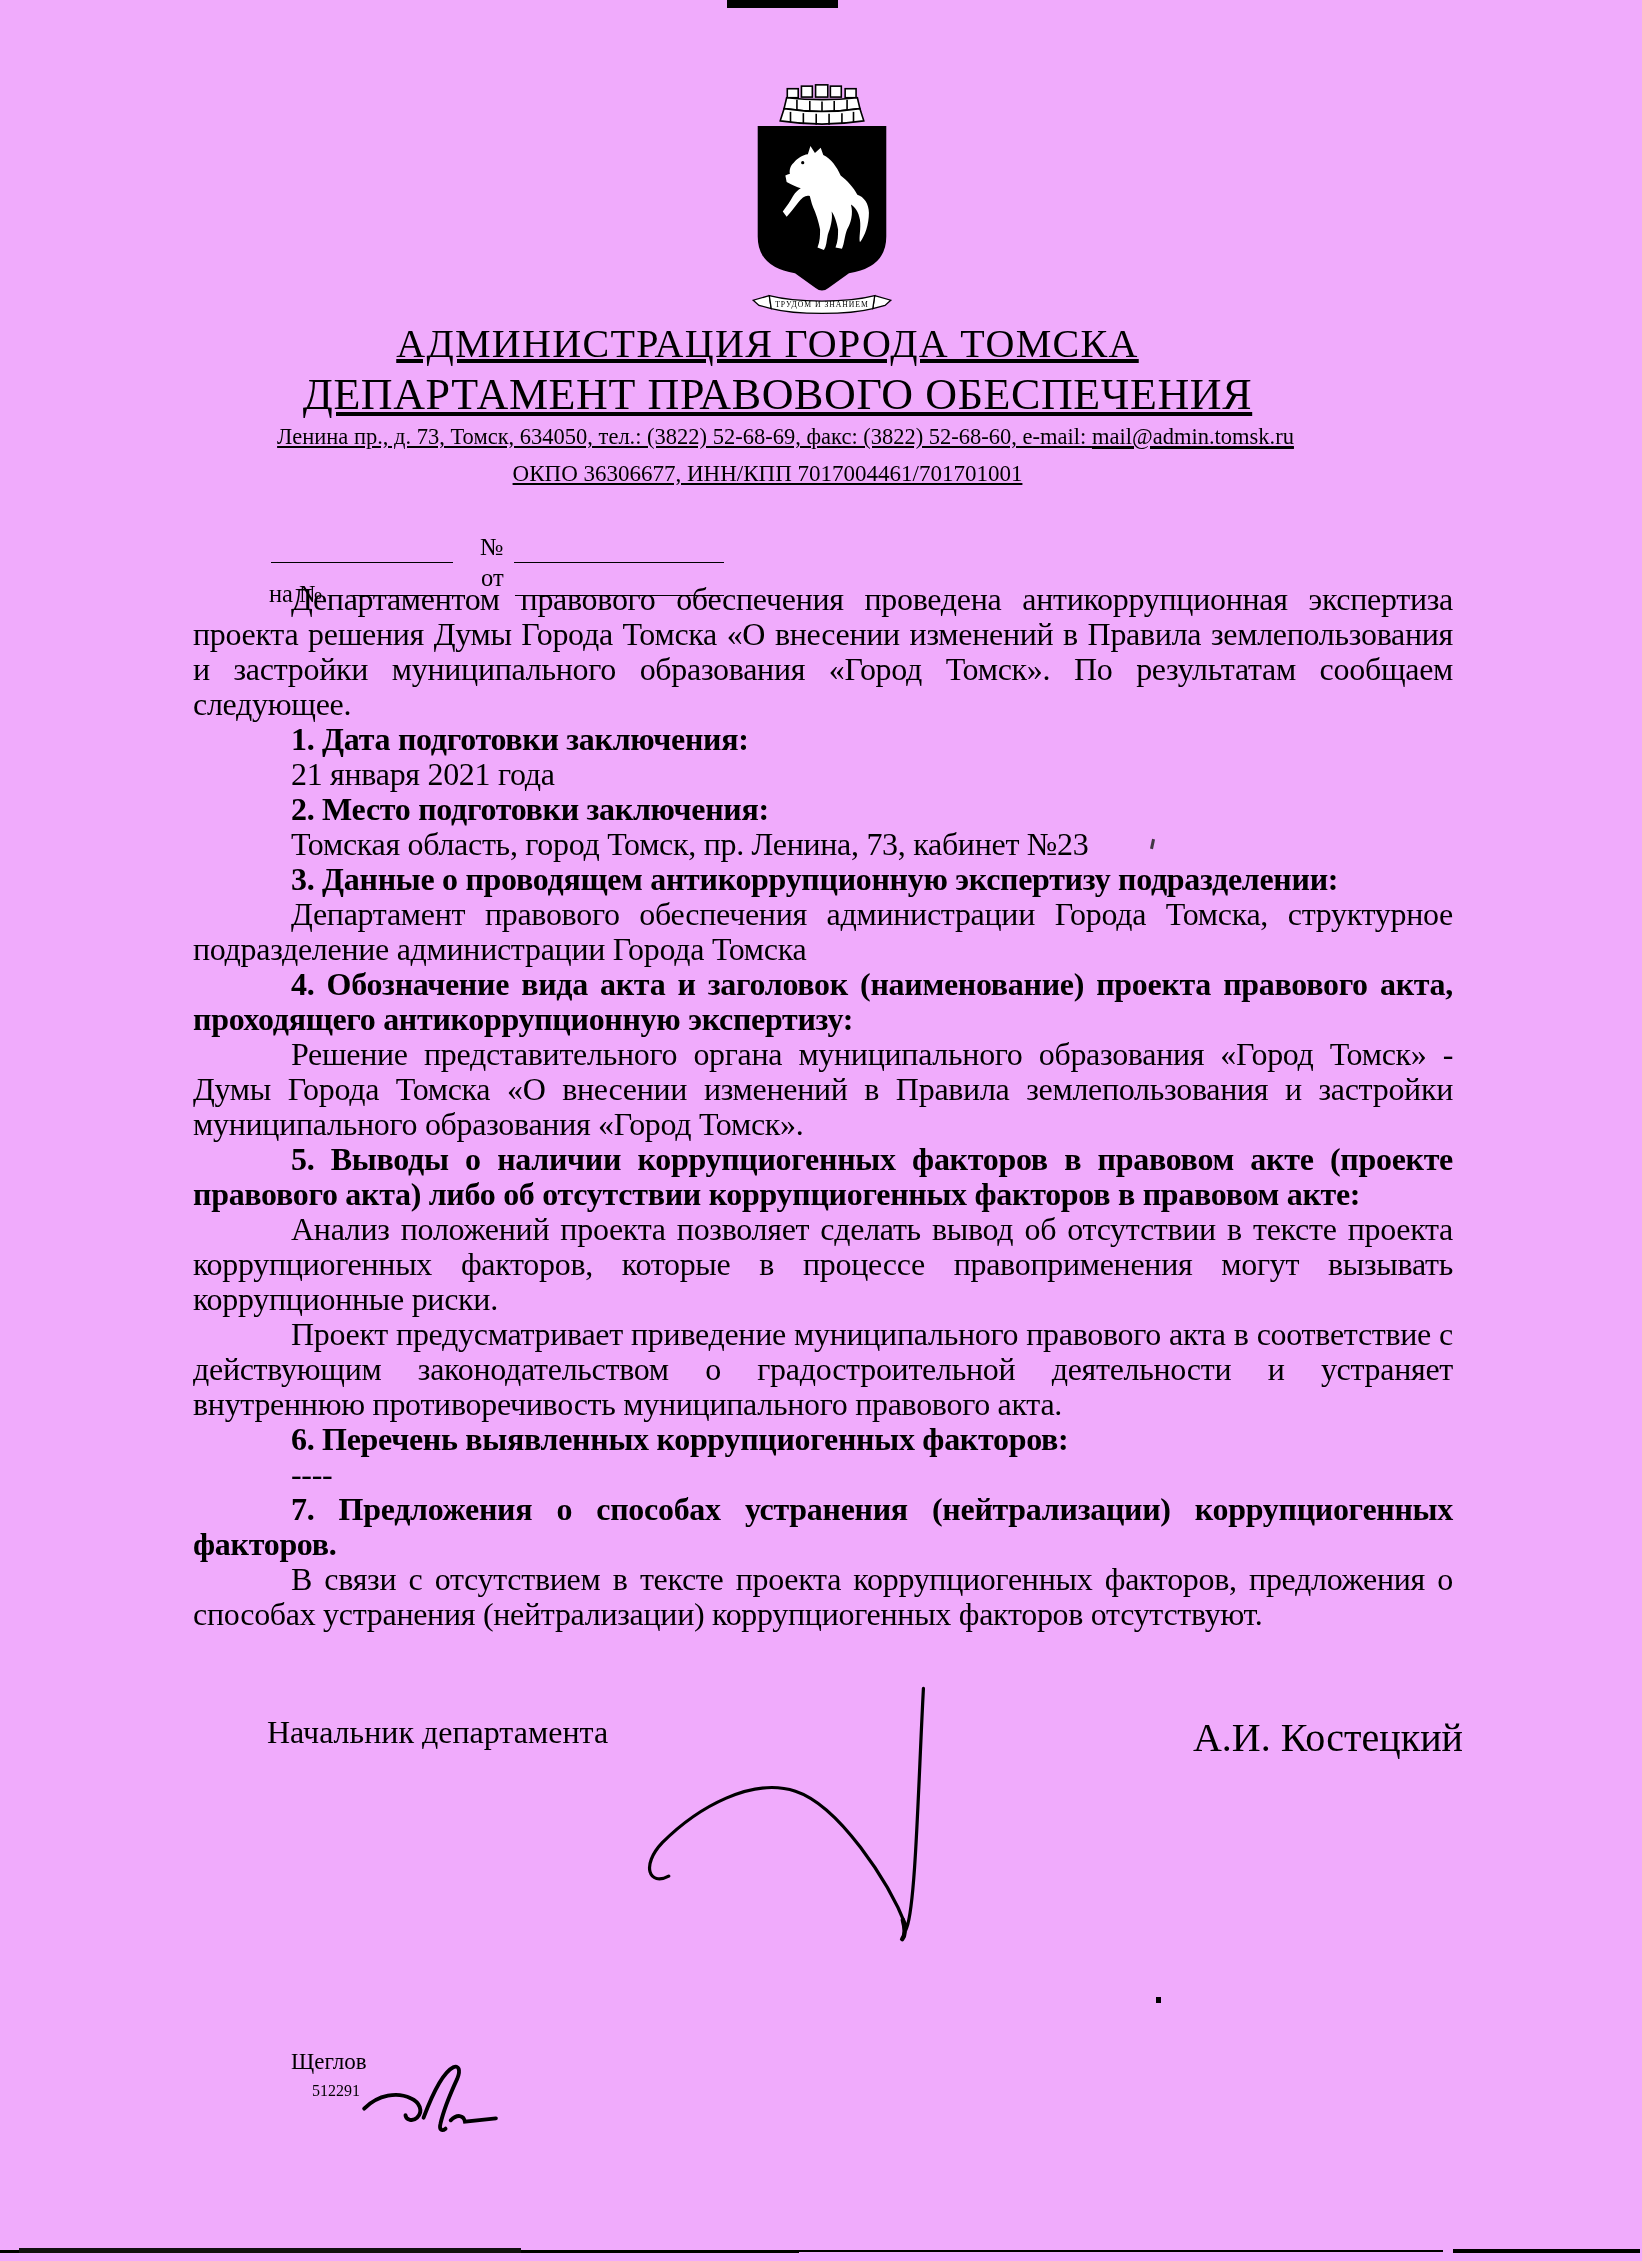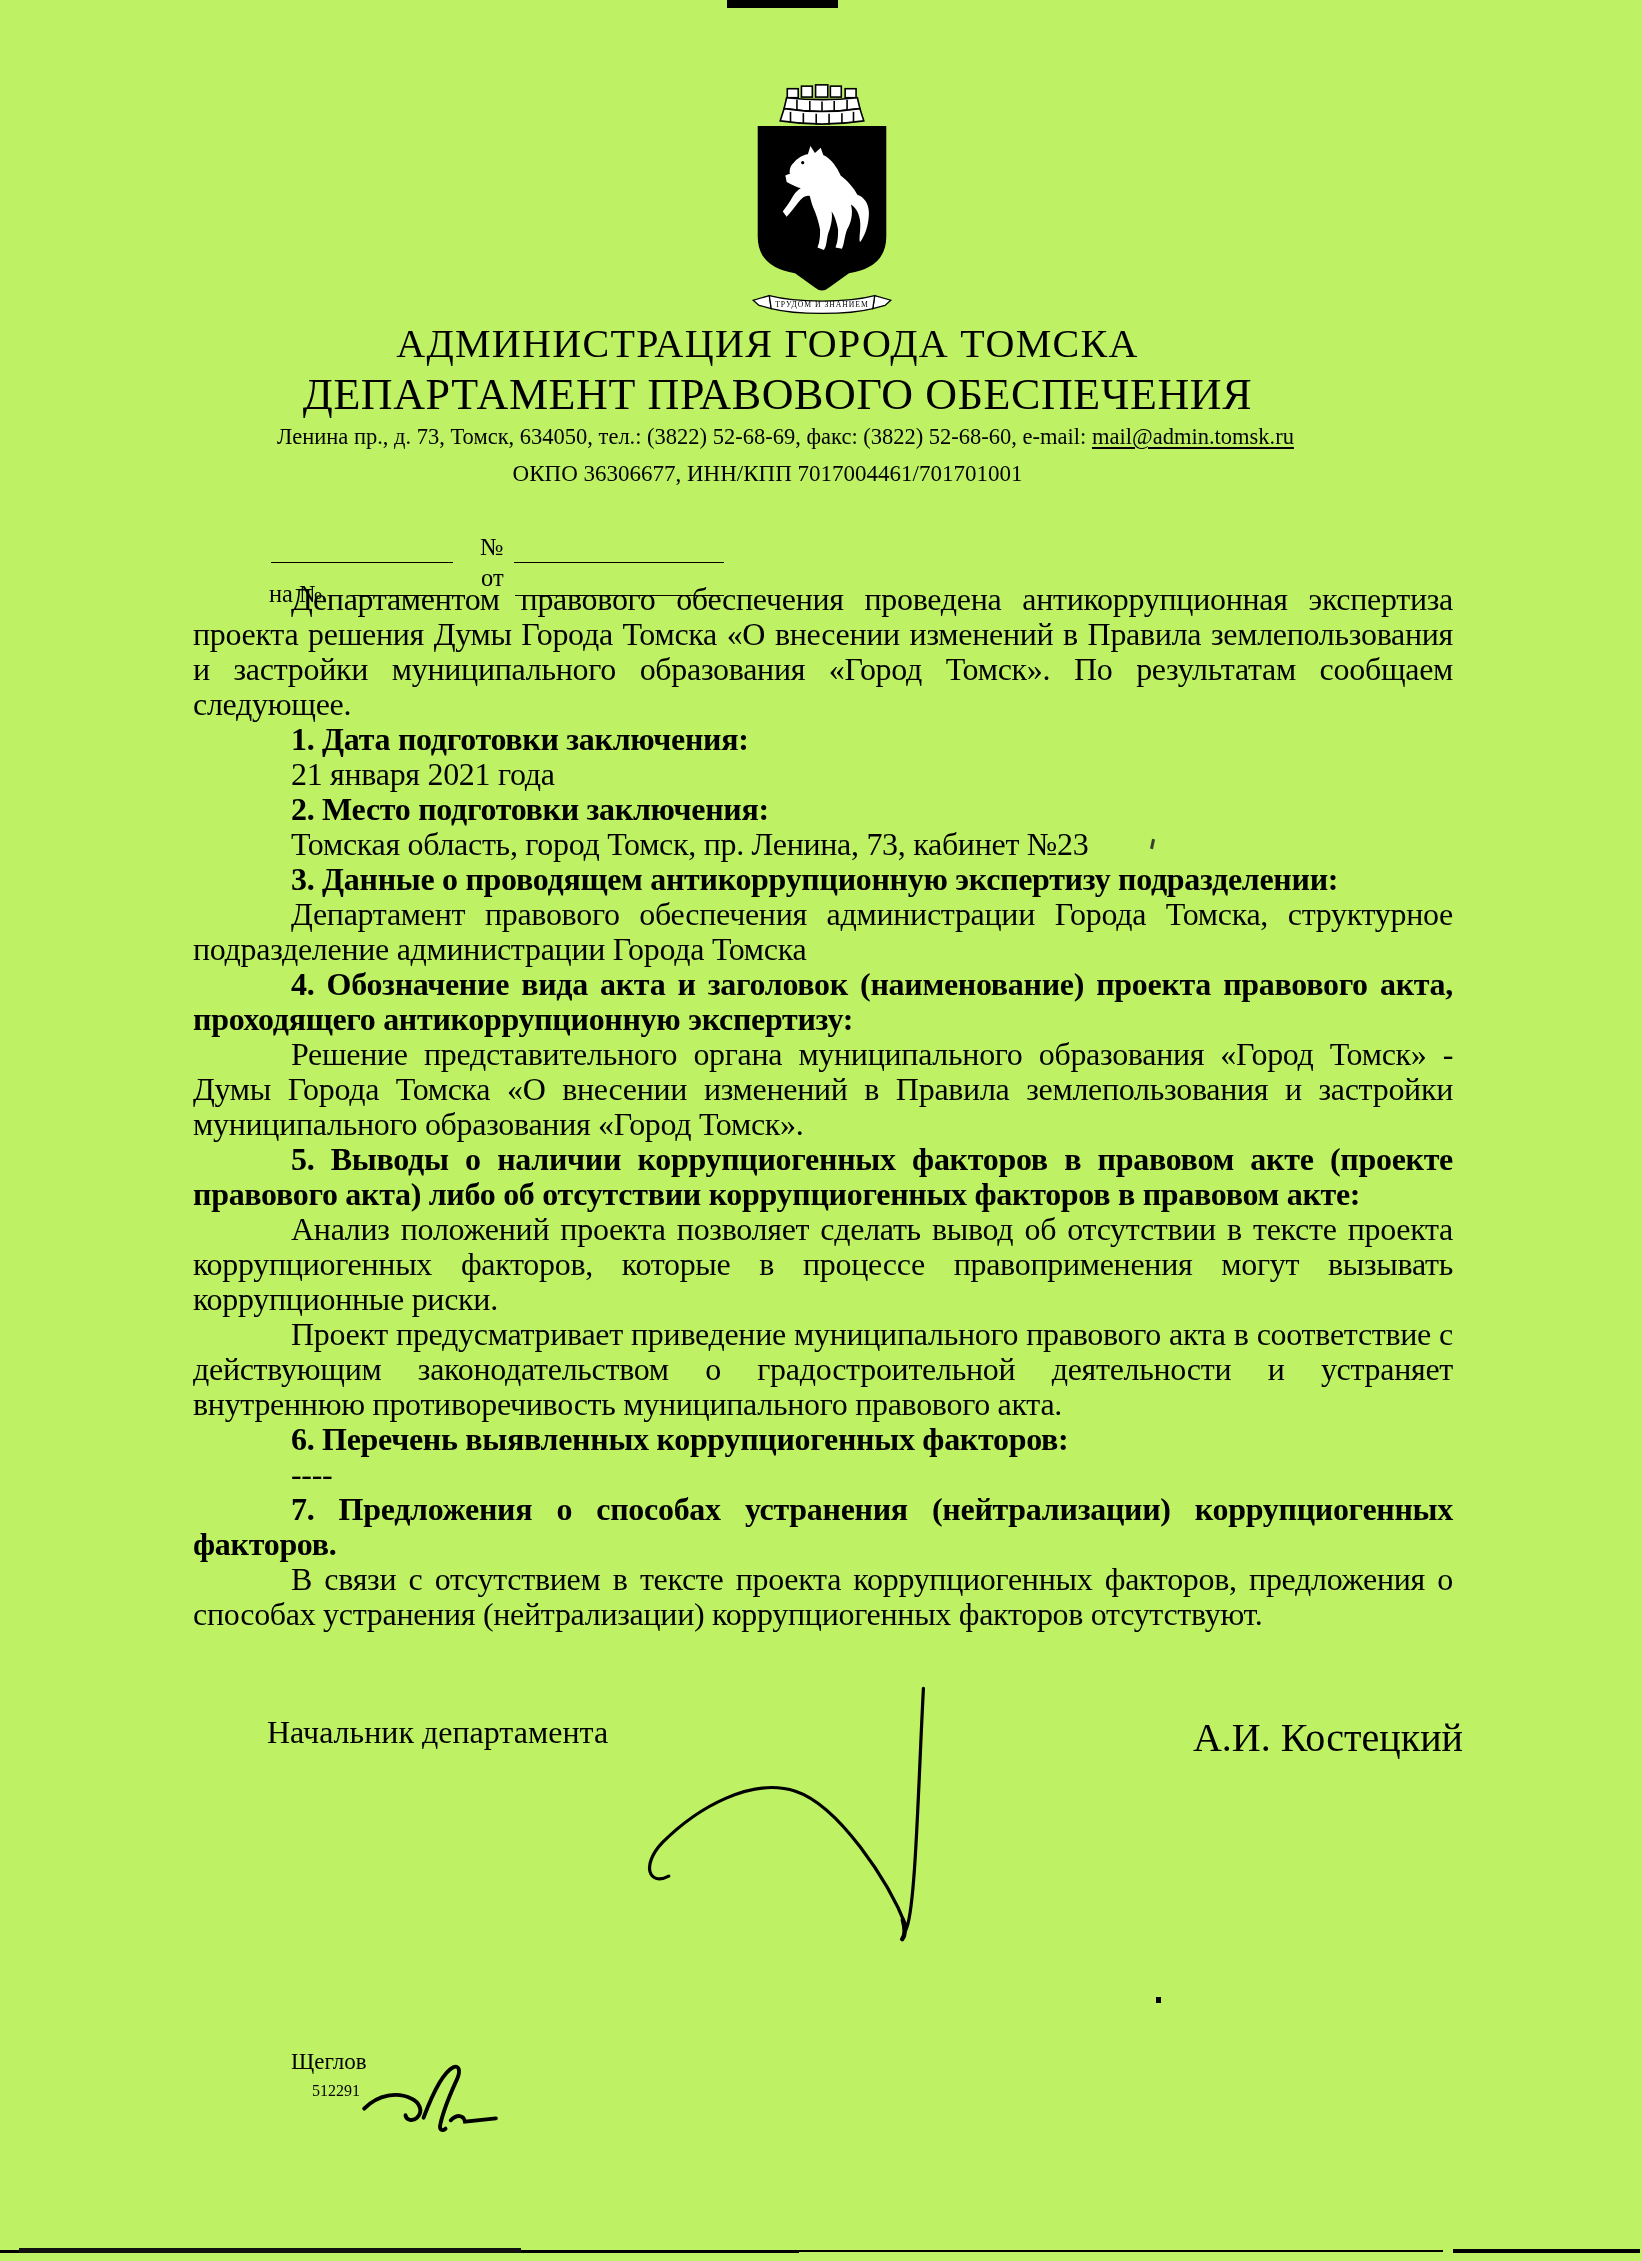--- a/index.html
+++ b/index.html
@@ -1,37 +1,37 @@
 <!DOCTYPE html>
 <html lang="ru" style="font-size:10.3px"><head>
 <meta charset="utf-8">
 <style>
   html,body{margin:0;padding:0;background:#888;}
   .page{
     position:relative;
     width:1643px;height:2261px;
-    background:#bef264;
+    background:#f0abfc;
     font-family:"Liberation Serif", serif;
     color:#000;
     overflow:hidden;
   }
   .abs{position:absolute;}
 
   
   .artifact-top{left:727px;top:0;width:111px;height:8.4px;background:#000;}
   .artifact-bottom-a{left:0;top:2250px;width:799px;height:2.6px;background:#000;}
   .artifact-bottom-a2{left:19.3px;top:2248px;width:502px;height:5.2px;background:#111;}
   .artifact-bottom-b{left:799px;top:2250px;width:644px;height:1.9px;background:#000;}
   .artifact-bottom-c{left:1453px;top:2249px;width:187px;height:3.9px;background:#000;}
   .speck{left:1156px;top:1997px;width:5.2px;height:6.4px;background:#000;}
   .tick{left:1151px;top:839px;width:2.6px;height:10.3px;background:#222;transform:rotate(12deg);opacity:.85;}
 
   
   .emblem{left:751px;top:81px;}
-  .letterhead{left:0;top:320px;width:1535px;text-align:center;}
+  .letterhead{left:0;top:320px;width:1535px;text-align:center;text-decoration:underline;}
   .title1{font-size:40px;line-height:48px;letter-spacing:1.3px;white-space:nowrap;}
   .title2{font-size:44px;line-height:54px;letter-spacing:0.6px;white-space:nowrap;margin-left:20px;}
   .addr{font-size:22.5px;line-height:30px;white-space:nowrap;padding-left:36px;}
   .addr .email{text-decoration:underline;text-underline-offset:3.2px;}
   .codes{font-size:23px;line-height:28px;margin-top:7.7px;white-space:nowrap;}
 
   
   .ref-label{font-size:24.5px;line-height:28px;white-space:nowrap;}
   .ref-line{height:0;border-top:1.9px solid #000;}
 

